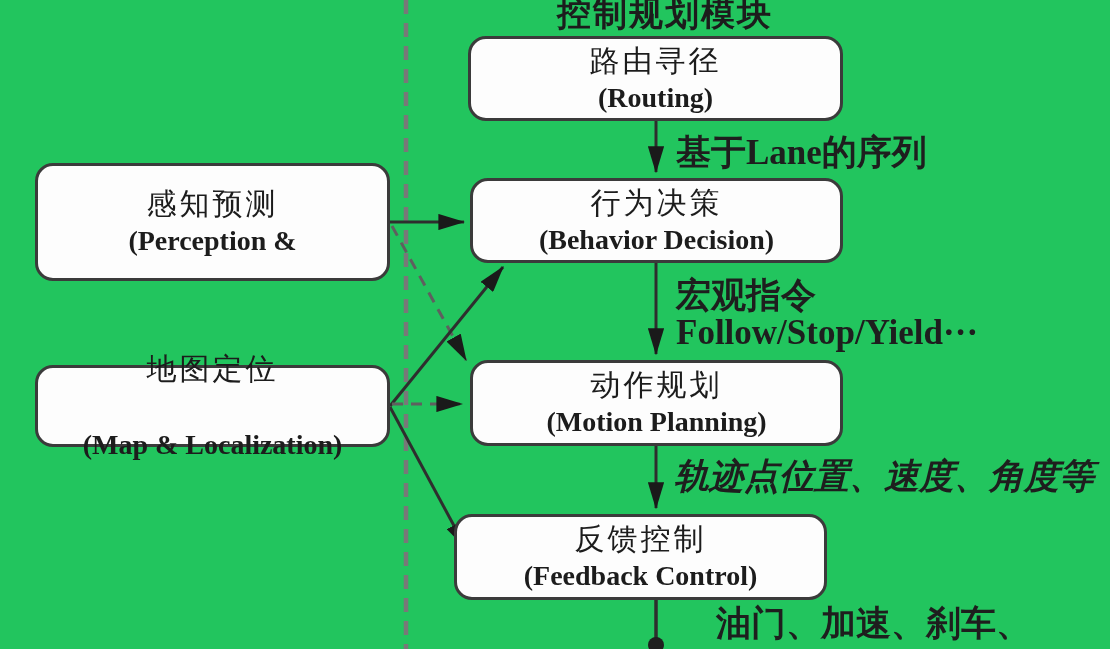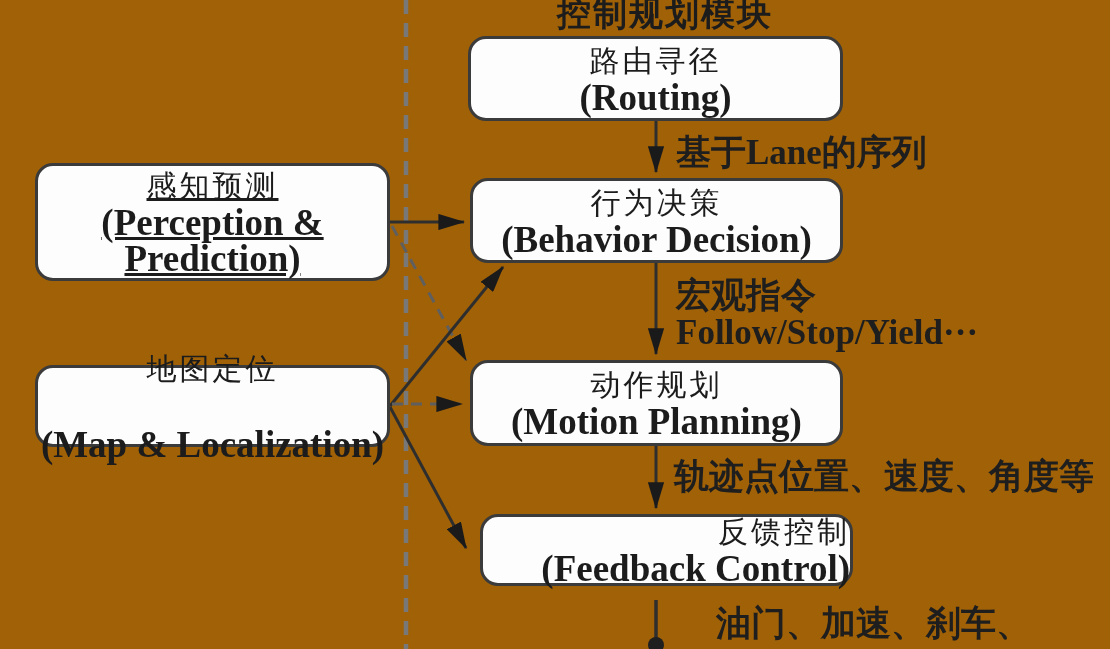--- a/index.html
+++ b/index.html
@@ -4,21 +4,21 @@
 <style>
   html, body { margin: 0; padding: 0; }
   body {
     font-family: "Liberation Serif", "DejaVu Serif", serif;
     background: #ffffff;
   }
   .canvas {
     position: relative;
     width: 1110px;
     height: 649px;
-    background: #a16207;
+    background: #22c55e;
     overflow: hidden;
   }
   .connector-layer {
     position: absolute;
     left: 0; top: 0;
     width: 1110px;
     height: 649px;
   }
   .node {
     position: absolute;
@@ -34,21 +34,21 @@
     color: #1c1c1c;
   }
   .node .zh {
     font-size: 30px;
     line-height: 38px;
     letter-spacing: 3px;
     font-weight: 400;
     white-space: nowrap;
   }
   .node .en {
-    font-size: 37px;
+    font-size: 28px;
     line-height: 36px;
     font-weight: 700;
     white-space: nowrap;
   }
   .diagram-title {
     position: absolute;
     left: 470px;
     top: -9px;
     width: 390px;
     text-align: center;
@@ -63,28 +63,28 @@
     font-size: 35px;
     font-weight: 600;
     color: #1e1e1e;
     white-space: nowrap;
     line-height: 34px;
   }
   
   .node-routing   { left: 468px; top: 36px;  width: 375px; height: 85px; }
   .node-behavior  { left: 470px; top: 178px; width: 373px; height: 85px; }
   .node-motion    { left: 470px; top: 360px; width: 373px; height: 86px; }
-  .node-feedback  { left: 480px; top: 514px; width: 373px; height: 72px; align-items: flex-end; }
-  .node-perception{ left: 35px;  top: 163px; width: 355px; height: 118px; text-decoration: underline; }
+  .node-feedback  { left: 454px; top: 514px; width: 373px; height: 86px; }
+  .node-perception{ left: 35px;  top: 163px; width: 355px; height: 118px; }
   .node-map       { left: 35px;  top: 365px; width: 355px; height: 82px; gap: 39px; }
   
   .label-lane   { left: 676px; top: 136px; }
   .label-macro1 { left: 676px; top: 279px; }
   .label-macro2 { left: 676px; top: 316px; }
-  .label-traj   { left: 674px; top: 460px; }
+  .label-traj   { left: 674px; top: 460px; font-style: italic; }
   .label-out    { left: 716px; top: 607px; }
 </style>
 </head>
 <body>
 
 <div class="canvas">
 
   <svg class="connector-layer" viewBox="0 0 1110 649" xmlns="http://www.w3.org/2000/svg">
     <defs>
       <marker id="arrowhead" viewBox="0 0 10 6" refX="9.5" refY="3" markerWidth="9" markerHeight="5.4" orient="auto-start-reverse">
@@ -126,21 +126,20 @@
   </div>
 
   <div class="node node-feedback">
     <div class="zh">反馈控制</div>
     <div class="en">(Feedback Control)</div>
   </div>
 
   <div class="node node-perception">
     <div class="zh">感知预测</div>
     <div class="en">(Perception &amp;</div>
-    <div class="en">Prediction)</div>
   </div>
 
   <div class="node node-map">
     <div class="zh">地图定位</div>
     <div class="en">(Map &amp; Localization)</div>
   </div>
 
   <div class="edge-label label-lane">基于Lane的序列</div>
   <div class="edge-label label-macro2">Follow/Stop/Yield···</div>
   <div class="edge-label label-macro1">宏观指令</div>

